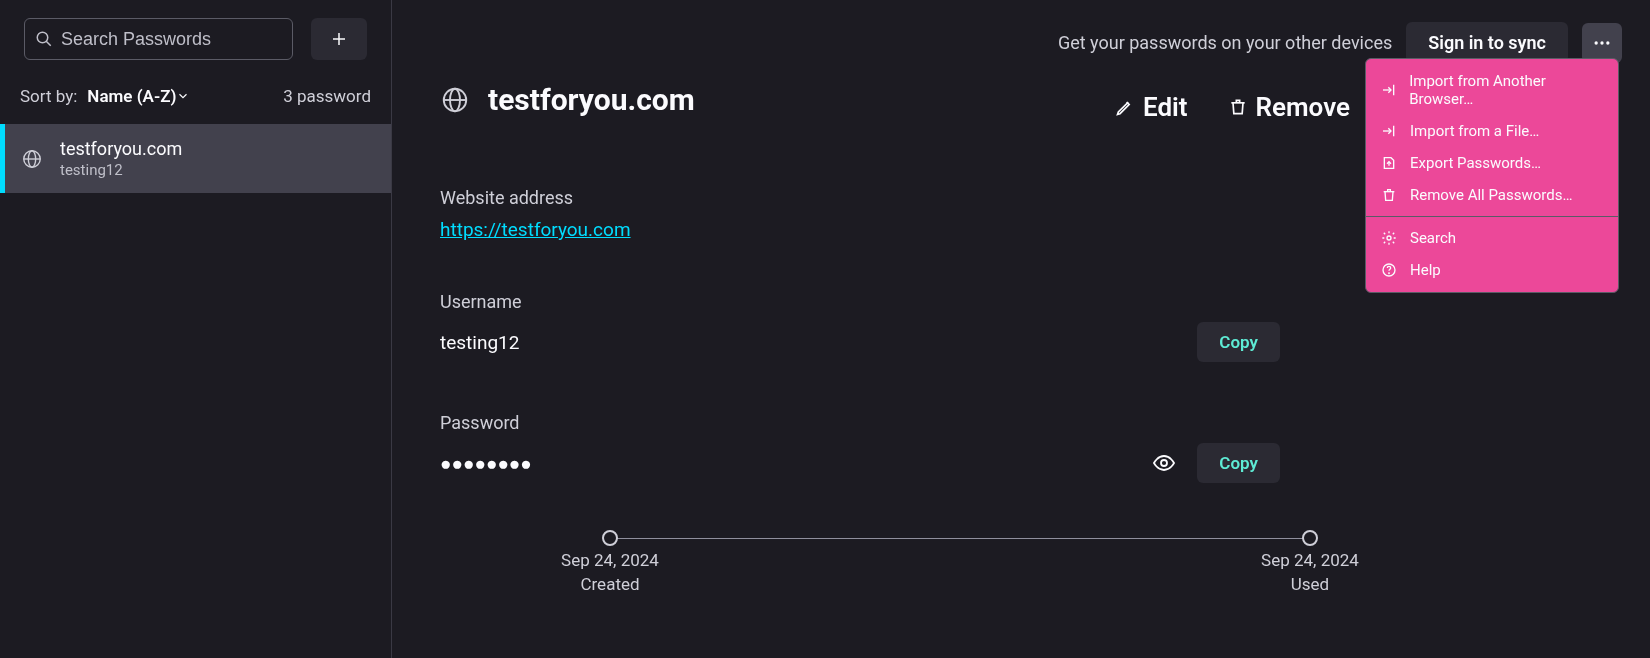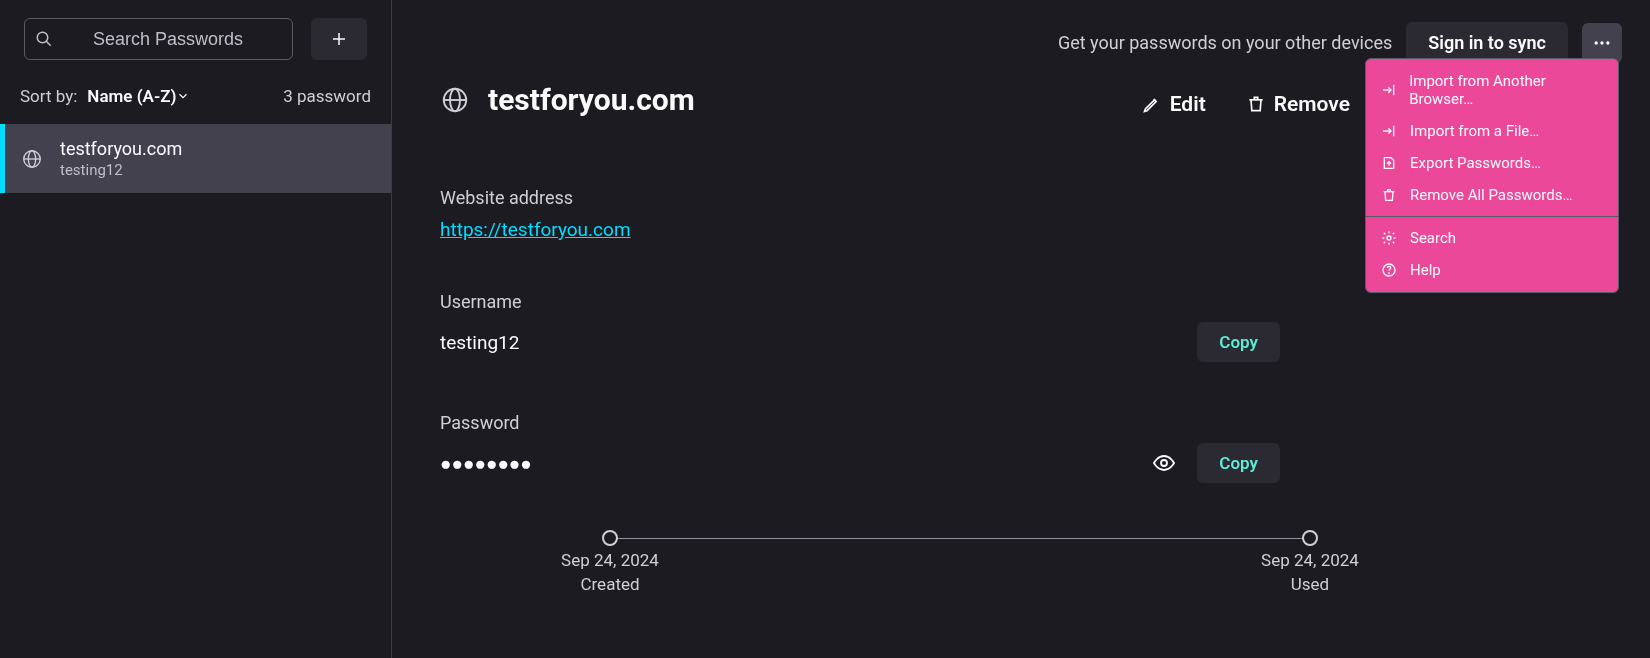--- a/index.html
+++ b/index.html
@@ -28,21 +28,20 @@
     padding: 18px 24px 18px 24px;
   }
   .search-wrap {
     flex: 1;
     display: flex;
     align-items: center;
     height: 42px;
     border: 1px solid #5b5b66;
     border-radius: 6px;
     padding: 0 10px;
-    gap: 32px;
   }
   .search-wrap svg { flex-shrink: 0; }
   .search-input {
     background: transparent;
     border: none;
     outline: none;
     color: #fbfbfe;
     font-size: 18px;
     width: 100%;
     margin-left: 8px;
@@ -147,21 +146,21 @@
   .header-actions {
     position: absolute;
     top: 92px;
     right: 300px;
     display: flex;
     align-items: center;
     gap: 40px;
   }
   .action-btn {
     display: flex; align-items: center; gap: 8px;
-    font-size: 21px; font-weight: 600;
+    font-size: 26px; font-weight: 600;
     cursor: pointer;
   }
   .section { margin-top: 70px; }
   .section + .section { margin-top: 50px; }
   .section-label {
     font-size: 18px;
     color: #cfcfd8;
     margin-bottom: 10px;
   }
   .url-link {

